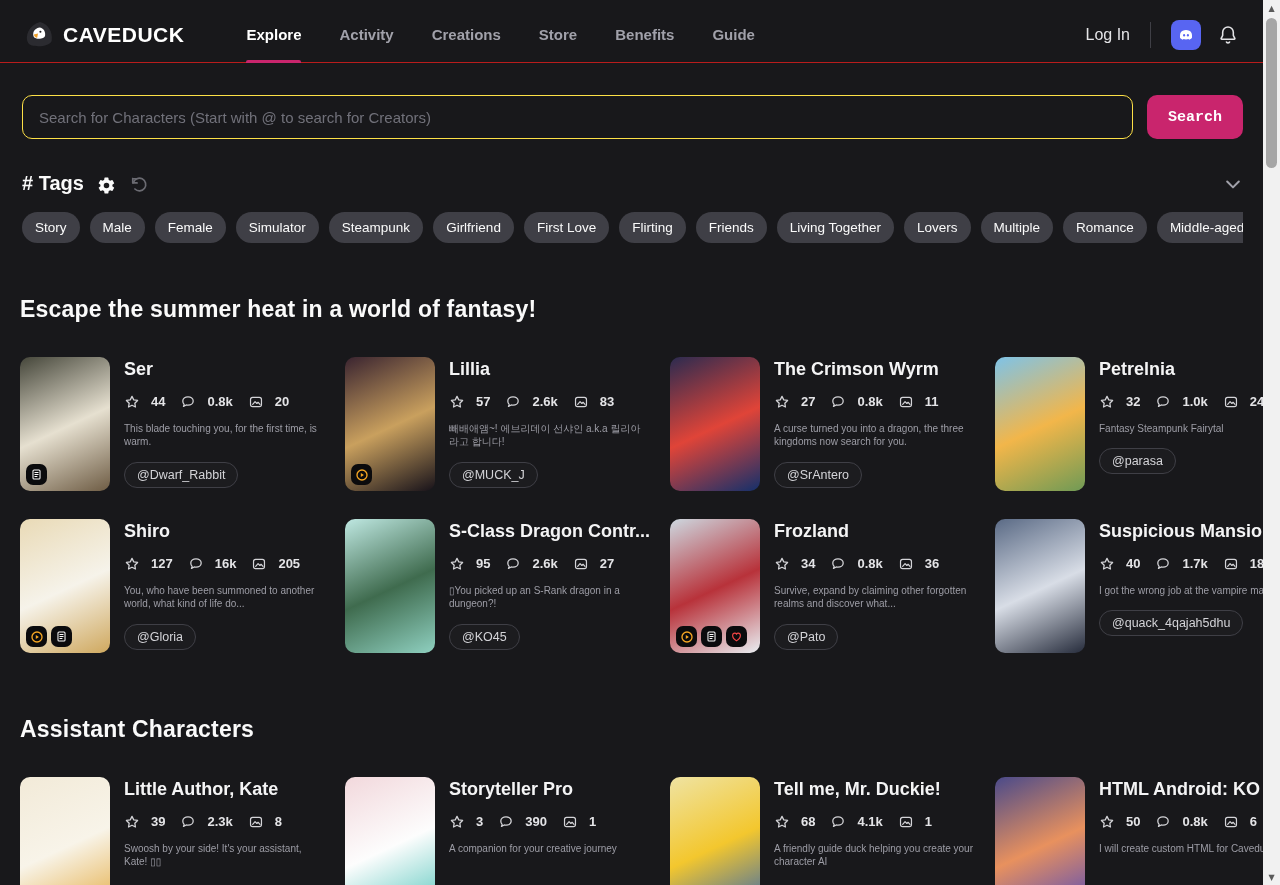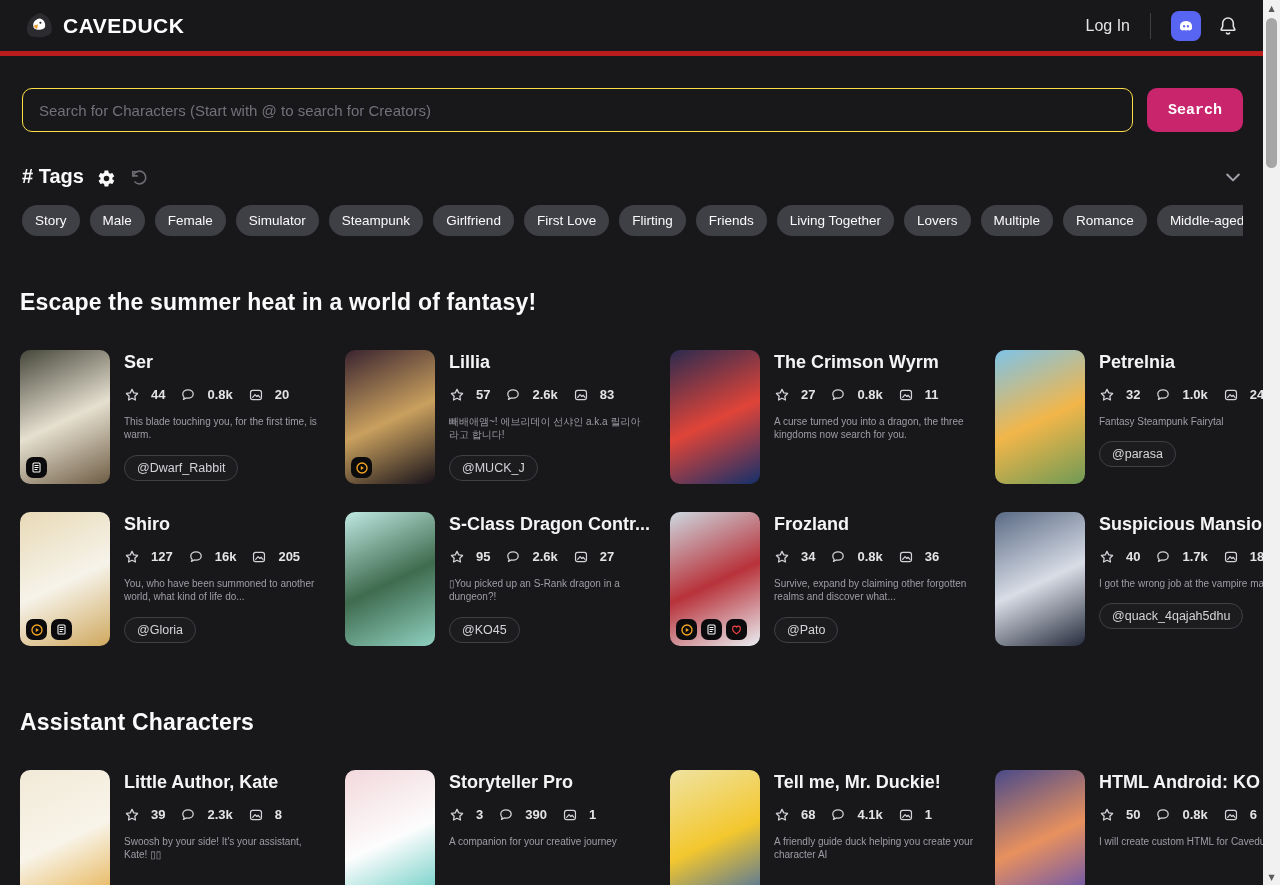--- a/index.html
+++ b/index.html
@@ -9,21 +9,21 @@
     color:#fafafa;
     font-family:"Liberation Sans", sans-serif;
     overflow:hidden;
     position:relative;
   }
   .page { width:1263px; }
 
   
   header {
     height:56px; display:flex; align-items:center;
-    padding:0 24px 0 24px; border-bottom:5px solid #b91c1c;
+    padding:0 24px 0 24px; border-bottom:1px solid #b91c1c;margin-top:7px;
   }
   .logo { display:flex; align-items:center; gap:9px; }
   .logo-text { font-size:21px; font-weight:800; letter-spacing:.5px; color:#fff; }
   .nav-links { display:flex; height:56px; margin-left:62px; gap:38px; }
   .nav-link {
     display:flex; align-items:center; height:100%; position:relative;
     font-size:15px; font-weight:600; color:#a1a1aa; cursor:pointer;
   }
   .nav-link.active { color:#fff; }
   .nav-link.active::after {
@@ -128,20 +128,28 @@
       <span style="display:flex">
         <svg width="30" height="30" viewBox="0 0 32 32">
           <path d="M17 2 C26 4 31 13 29.5 22 C28.5 28.5 8 30 4.5 24.5 C0.5 18 5 5 17 2 Z" fill="#2b2b30"></path>
           <path d="M16.5 8 C21 8.5 23 12.5 22.5 16.5 C22 20.5 12.5 21 10.5 18 C8.5 14.5 10.5 9 16.5 8 Z" fill="#ffffff"></path>
           <path d="M10.5 15.5 L15 14.5 L14 19 C12 19 11 17.5 10.5 15.5 Z" fill="#f0a028"></path>
           <circle cx="17.5" cy="12.5" r="1.1" fill="#1b1b1f"></circle>
         </svg>
       </span>
       <span class="logo-text">CAVEDUCK</span>
     </div>
+    <nav class="nav-links">
+        <div class="nav-link active">Explore</div>
+        <div class="nav-link">Activity</div>
+        <div class="nav-link">Creations</div>
+        <div class="nav-link">Store</div>
+        <div class="nav-link">Benefits</div>
+        <div class="nav-link">Guide</div>
+      </nav>
     <div class="nav-right">
       <span class="login">Log In</span>
       <span class="nav-divider"></span>
       <span class="discord-btn">
         <span style="display:flex">
           <svg width="20" height="20" viewBox="0 0 24 24">
             <path fill="#ffffff" d="M8.1 6.9c1.2-.55 2.5-.85 3.9-.85s2.7.3 3.9.85c1.6.7 2.8 2.1 3.1 3.9.3 1.6.4 3.2.1 4.8-.85.95-2.1 1.7-3.4 2.1l-.65-1.05c-.95.4-2 .6-3.05.6s-2.1-.2-3.05-.6L8.3 17.7c-1.3-.4-2.55-1.15-3.4-2.1-.3-1.6-.2-3.2.1-4.8.3-1.8 1.5-3.2 3.1-3.9z"></path>
             <ellipse cx="9.7" cy="12.3" rx="1.25" ry="1.45" fill="#5865f2"></ellipse>
             <ellipse cx="14.3" cy="12.3" rx="1.25" ry="1.45" fill="#5865f2"></ellipse>
           </svg>
@@ -326,20 +334,21 @@
           <span class="s-icon">
             <svg width="16" height="16" viewBox="0 0 24 24" fill="none" stroke="currentColor" stroke-width="1.8">
               <rect x="3.8" y="5" width="16.4" height="14" rx="3.2"></rect>
               <path d="M7 15.5l3.6-4 2.7 2.7 1.8-1.8 2.9 3.1" stroke-linejoin="round" stroke-linecap="round"></path>
             </svg>
           </span>
           <span>11</span>
         </span>
       </div>
       <div class="desc">A curse turned you into a dragon, the three kingdoms now search for you.</div>
+      <div><span class="creator">@SrAntero</span></div>
     </div>
   </div>
         <div class="card">
     <div class="thumb" style="background: linear-gradient(155deg, rgb(126, 195, 232) 0%, rgb(242, 182, 74) 52%, rgb(111, 154, 85) 100%);">
       <div class="badges"></div>
     </div>
     <div class="info">
       <div class="title">Petrelnia</div>
       <div class="stats">
         <span class="stat">

